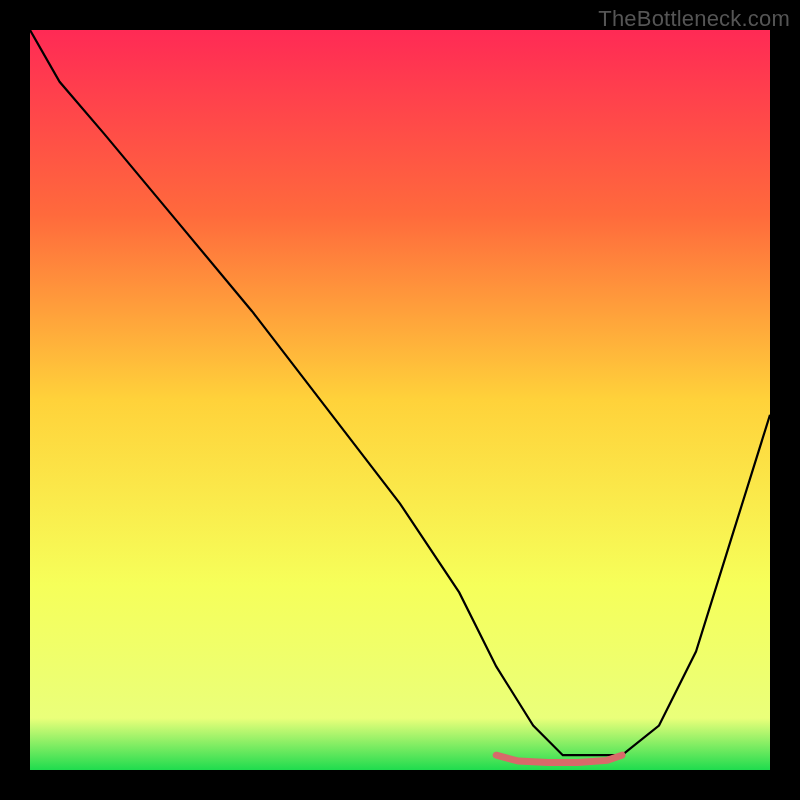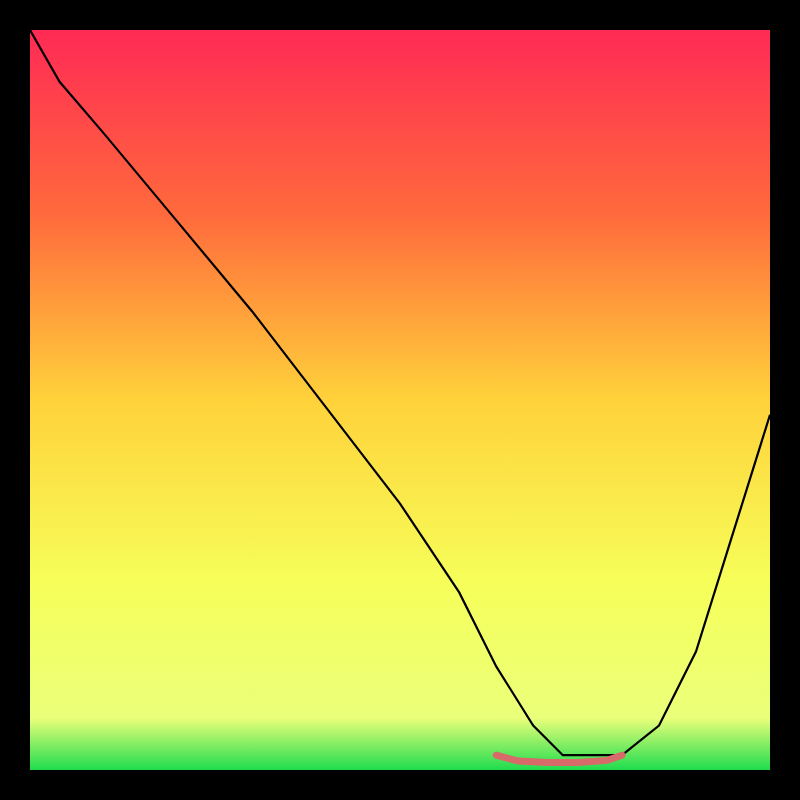--- a/index.html
+++ b/index.html
@@ -32,20 +32,21 @@
     font-weight: 500;
     color: #555;
     letter-spacing: 0.2px;
   }
   svg { display: block; }
 </style>
 </head>
 <body>
 
 <div class="frame">
+  <div class="watermark">TheBottleneck.com</div>
 
   <div class="plot-area">
     <svg id="chart-svg" width="740" height="740" viewBox="0 0 740 740">
       <defs>
         <linearGradient id="bg-grad" x1="0" y1="0" x2="0" y2="1">
             <stop offset="0%" stop-color="#ff2a55"></stop>
             <stop offset="25%" stop-color="#ff6a3c"></stop>
             <stop offset="50%" stop-color="#ffd23a"></stop>
             <stop offset="75%" stop-color="#f6ff5a"></stop>
             <stop offset="93%" stop-color="#eaff7a"></stop>

